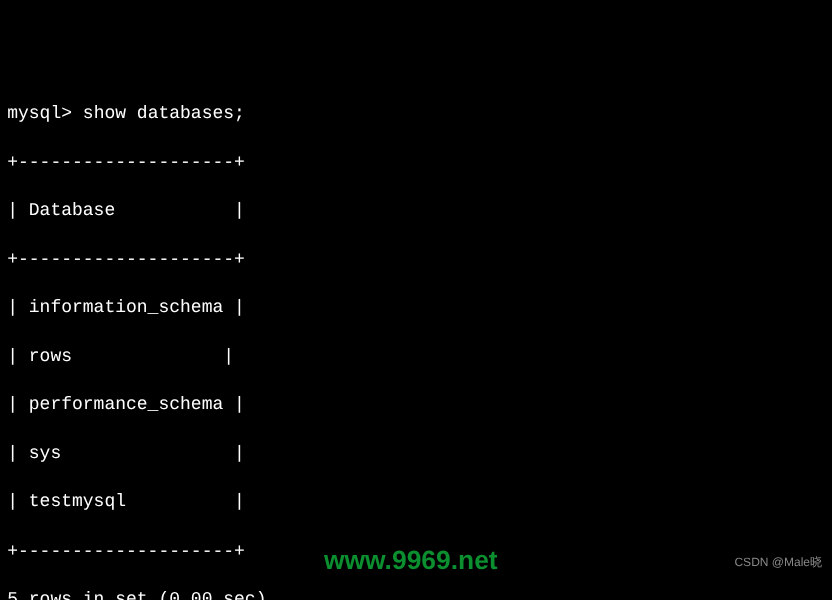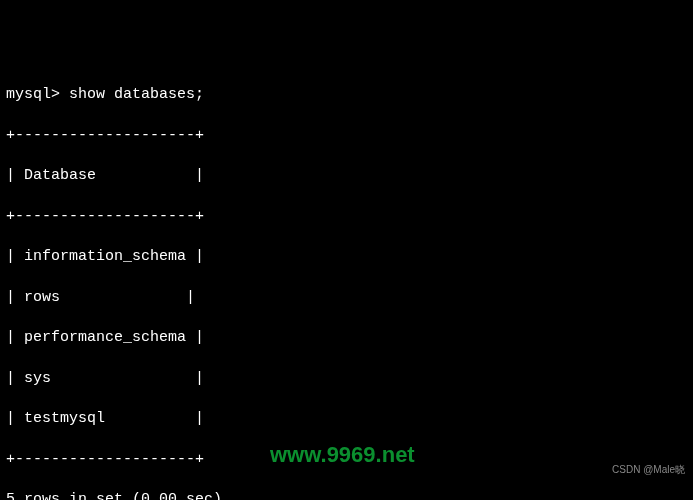--- a/index.html
+++ b/index.html
@@ -16,21 +16,21 @@
       padding: 4px 6px;
       white-space: pre;
     }
     .line { display: block; min-height: 1.35em; }
     .watermark {
       position: absolute;
       color: #0b8f2f;
       font-family: Arial, sans-serif;
       font-size: 22px;
       font-weight: bold;
-      bottom: 30px;
+      bottom: 18px;
       left: 270px;
     }
     .credit {
       position: absolute;
       right: 8px;
       bottom: 24px;
       color: #888;
       font-size: 10px;
       font-family: Arial, sans-serif;
       text-align: center;

